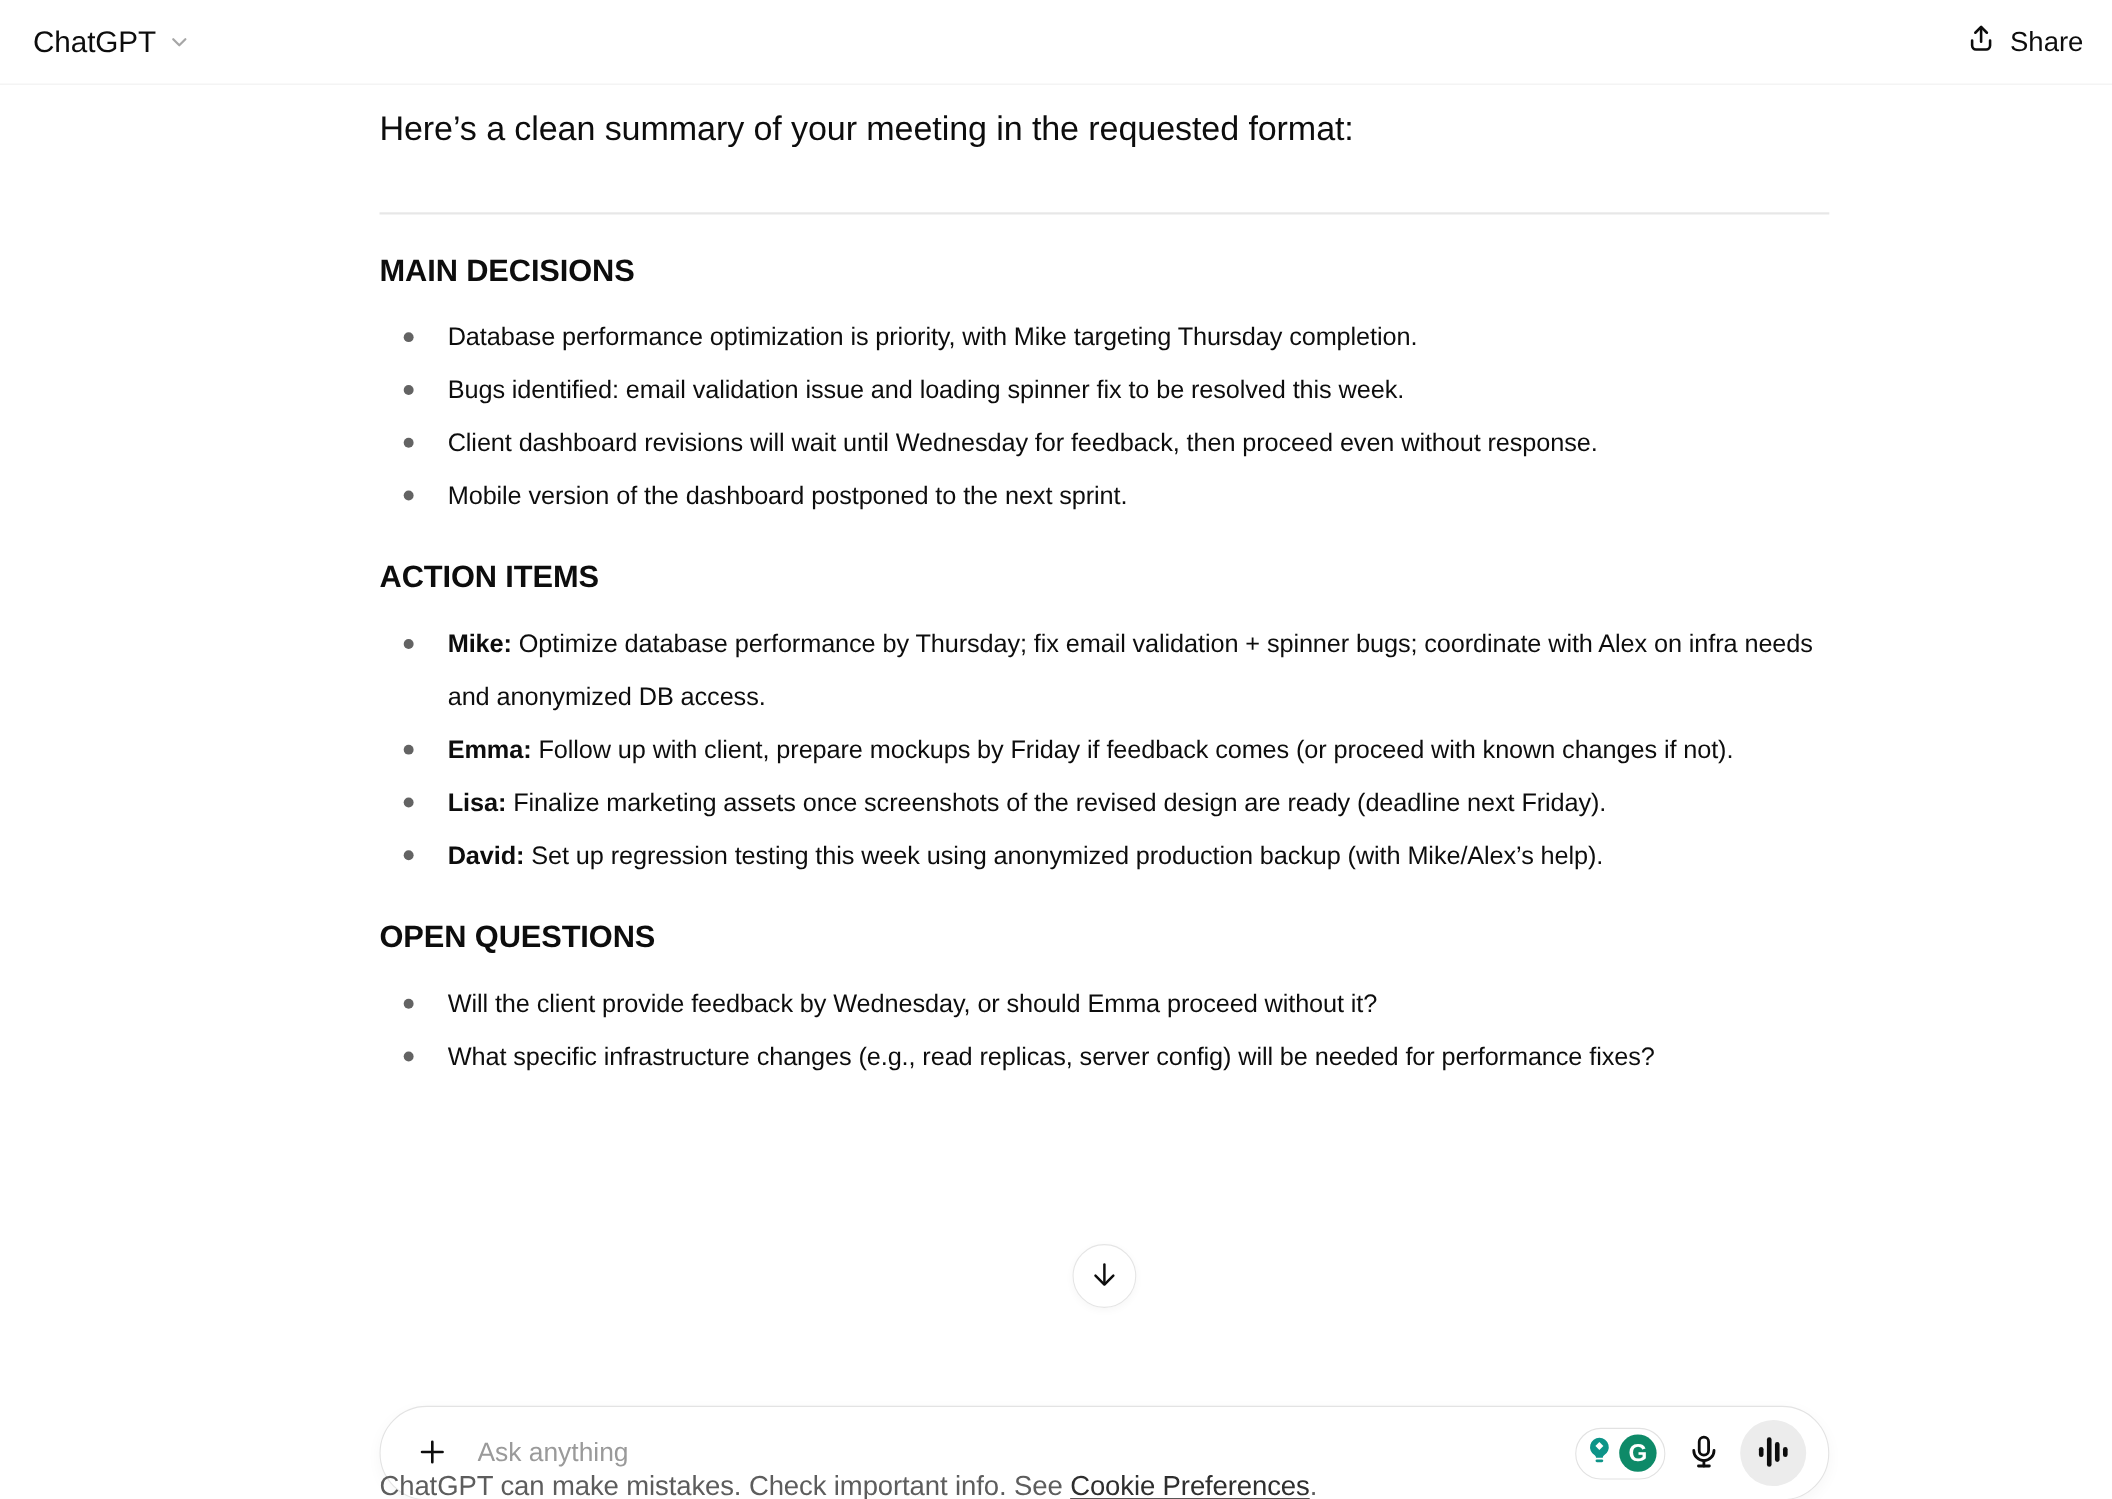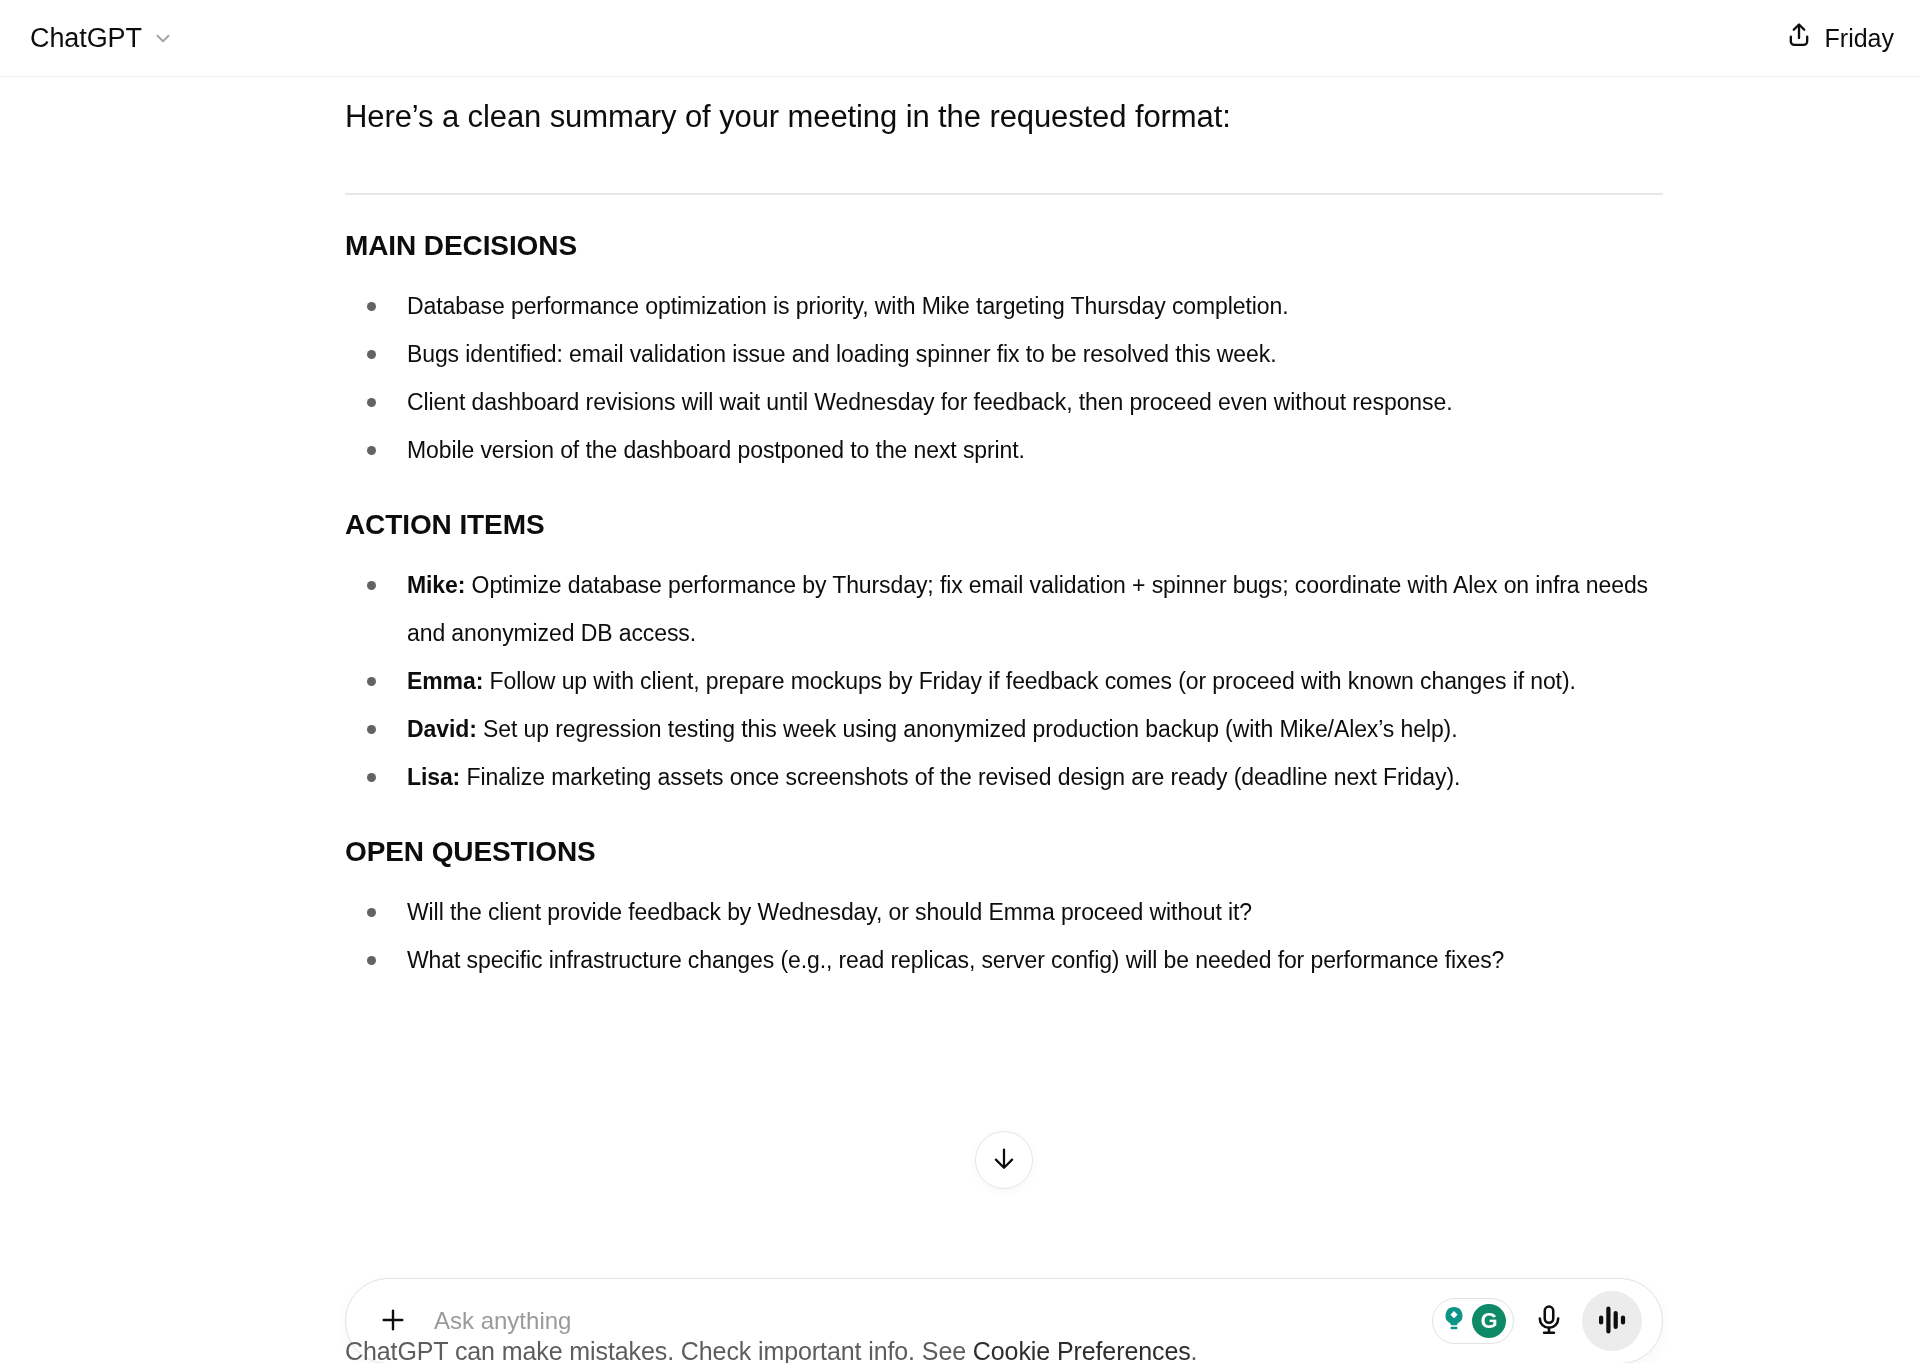--- a/index.html
+++ b/index.html
@@ -160,42 +160,42 @@
     </span>
   </div>
   <button class="share-button">
     <span>
       <svg width="28" height="28" viewBox="0 0 24 24" fill="none">
         <path d="M12 3.5v11" stroke="#0d0d0d" stroke-width="2" stroke-linecap="round"></path>
         <path d="M7.5 7.5l4.5-4.5 4.5 4.5" stroke="#0d0d0d" stroke-width="2" stroke-linecap="round" stroke-linejoin="round"></path>
         <path d="M5 13.5v4a3 3 0 0 0 3 3h8a3 3 0 0 0 3-3v-4" stroke="#0d0d0d" stroke-width="2" stroke-linecap="round"></path>
       </svg>
     </span>
-    <span>Friday</span>
+    <span>Share</span>
   </button>
 </header>
 
 <main class="column">
   <p class="intro">Here’s a clean summary of your meeting in the requested format:</p>
   <hr class="divider">
 
   <h2 class="section-heading">MAIN DECISIONS</h2>
   <ul class="bullet-list">
     <li><b></b><span>Database performance optimization is priority, with Mike targeting Thursday completion.</span></li>
     <li><b></b><span>Bugs identified: email validation issue and loading spinner fix to be resolved this week.</span></li>
     <li><b></b><span>Client dashboard revisions will wait until Wednesday for feedback, then proceed even without response.</span></li>
     <li><b></b><span>Mobile version of the dashboard postponed to the next sprint.</span></li>
   </ul>
 
   <h2 class="section-heading">ACTION ITEMS</h2>
   <ul class="bullet-list">
     <li><b>Mike:</b><span> Optimize database performance by Thursday; fix email validation + spinner bugs; coordinate with Alex on infra needs and anonymized DB access.</span></li>
     <li><b>Emma:</b><span> Follow up with client, prepare mockups by Friday if feedback comes (or proceed with known changes if not).</span></li>
+    <li><b>Lisa:</b><span> Finalize marketing assets once screenshots of the revised design are ready (deadline next Friday).</span></li>
     <li><b>David:</b><span> Set up regression testing this week using anonymized production backup (with Mike/Alex’s help).</span></li>
-    <li><b>Lisa:</b><span> Finalize marketing assets once screenshots of the revised design are ready (deadline next Friday).</span></li>
   </ul>
 
   <h2 class="section-heading">OPEN QUESTIONS</h2>
   <ul class="bullet-list">
     <li><b></b><span>Will the client provide feedback by Wednesday, or should Emma proceed without it?</span></li>
     <li><b></b><span>What specific infrastructure changes (e.g., read replicas, server config) will be needed for performance fixes?</span></li>
   </ul>
 </main>
 
 <button class="scroll-btn">

